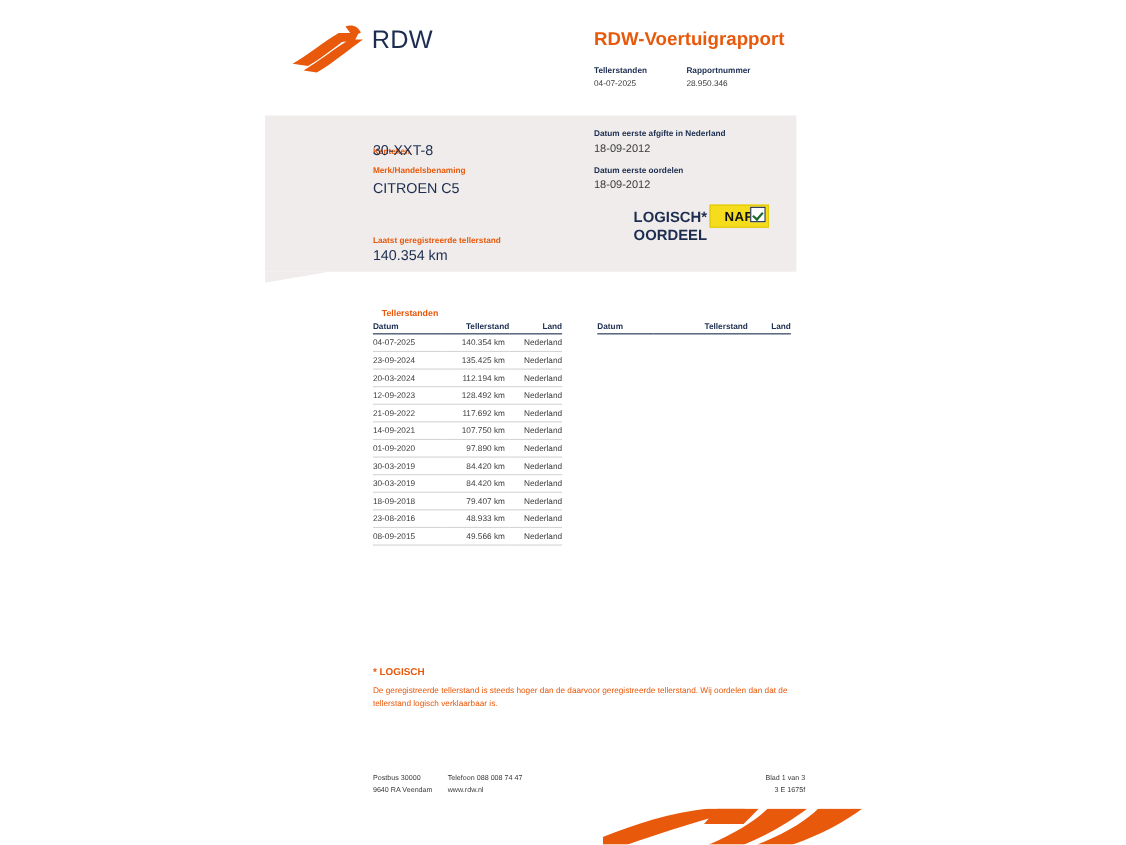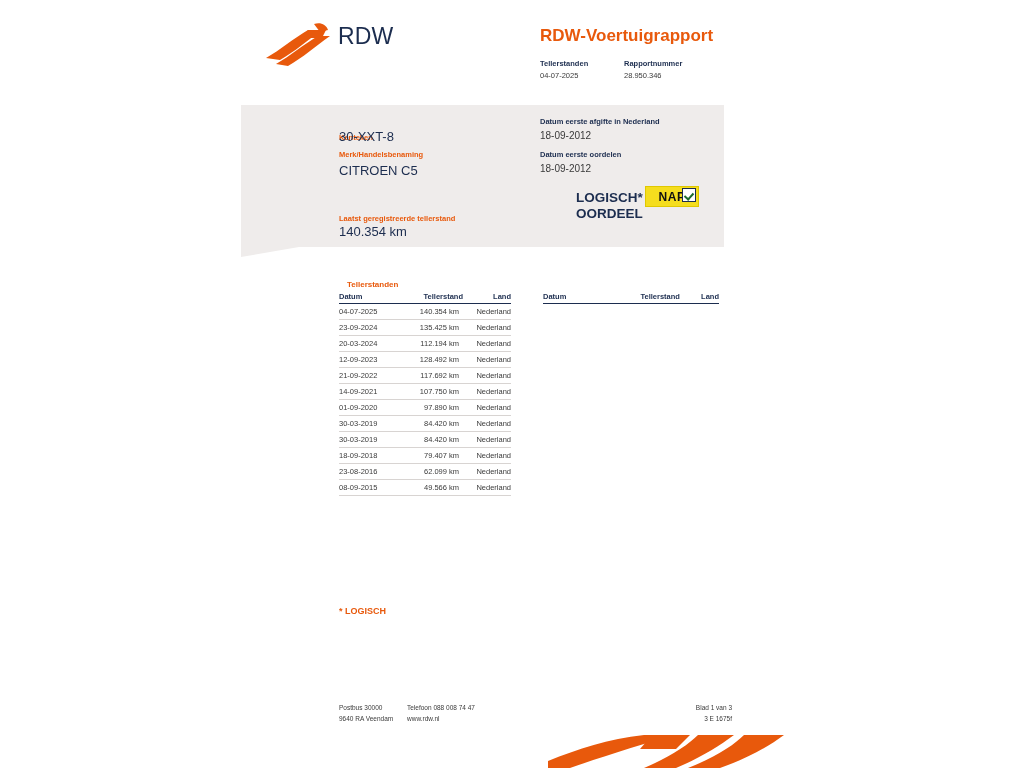--- a/index.html
+++ b/index.html
@@ -342,21 +342,21 @@
             <td class="num">84.420 km</td>
             <td class="ctr">Nederland</td>
           </tr>
           <tr>
             <td class="date">18-09-2018</td>
             <td class="num">79.407 km</td>
             <td class="ctr">Nederland</td>
           </tr>
           <tr>
             <td class="date">23-08-2016</td>
-            <td class="num">62.099 km</td>
+            <td class="num">48.933 km</td>
             <td class="ctr">Nederland</td>
           </tr>
           <tr>
             <td class="date">08-09-2015</td>
             <td class="num">49.566 km</td>
             <td class="ctr">Nederland</td>
           </tr>
         </tbody>
     </table>
   </div>
@@ -368,20 +368,21 @@
           <th>Datum</th>
           <th class="num">Tellerstand</th>
           <th class="ctr">Land</th>
         </tr>
       </thead>
       <tbody id="rows-right"></tbody>
     </table>
   </div>
 
   <div class="note-title">* LOGISCH</div>
+  <div class="note-body">De geregistreerde tellerstand is steeds hoger dan de daarvoor geregistreerde tellerstand. Wij oordelen dan dat de tellerstand logisch verklaarbaar is.</div>
 
   <div class="footer">
     <div class="row">
       <div class="c1">Postbus 30000</div>
       <div class="c2">Telefoon 088 008 74 47</div>
     </div>
     <div class="row">
       <div class="c1">9640 RA Veendam</div>
       <div class="c2">www.rdw.nl</div>
     </div>

